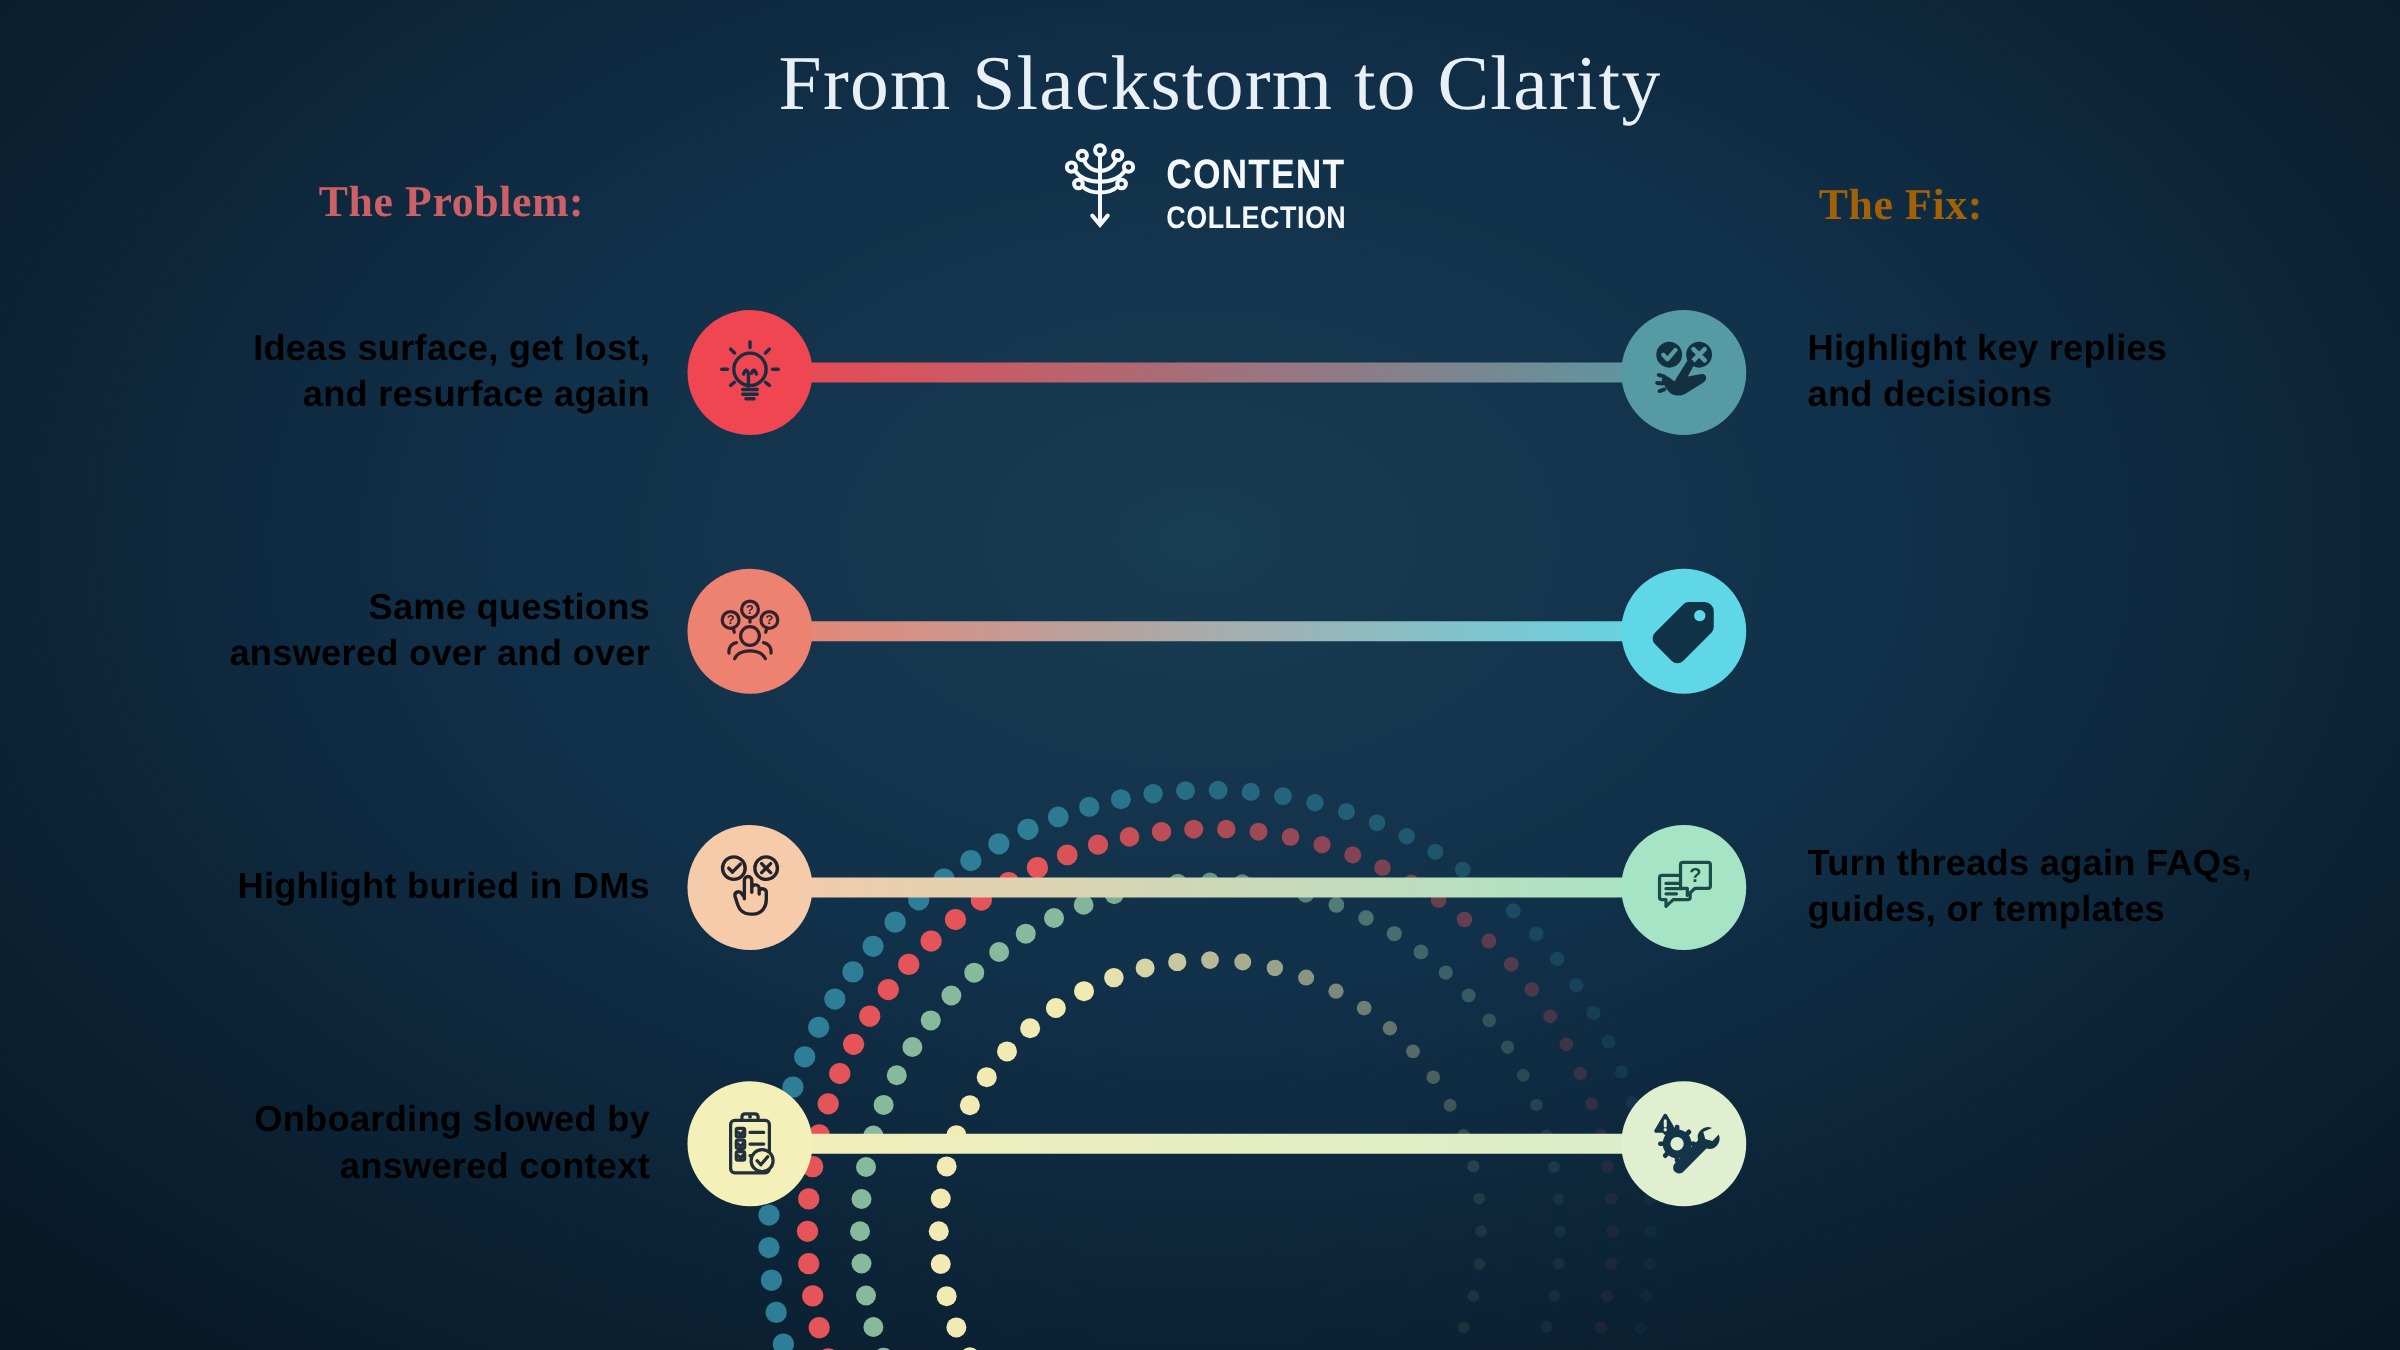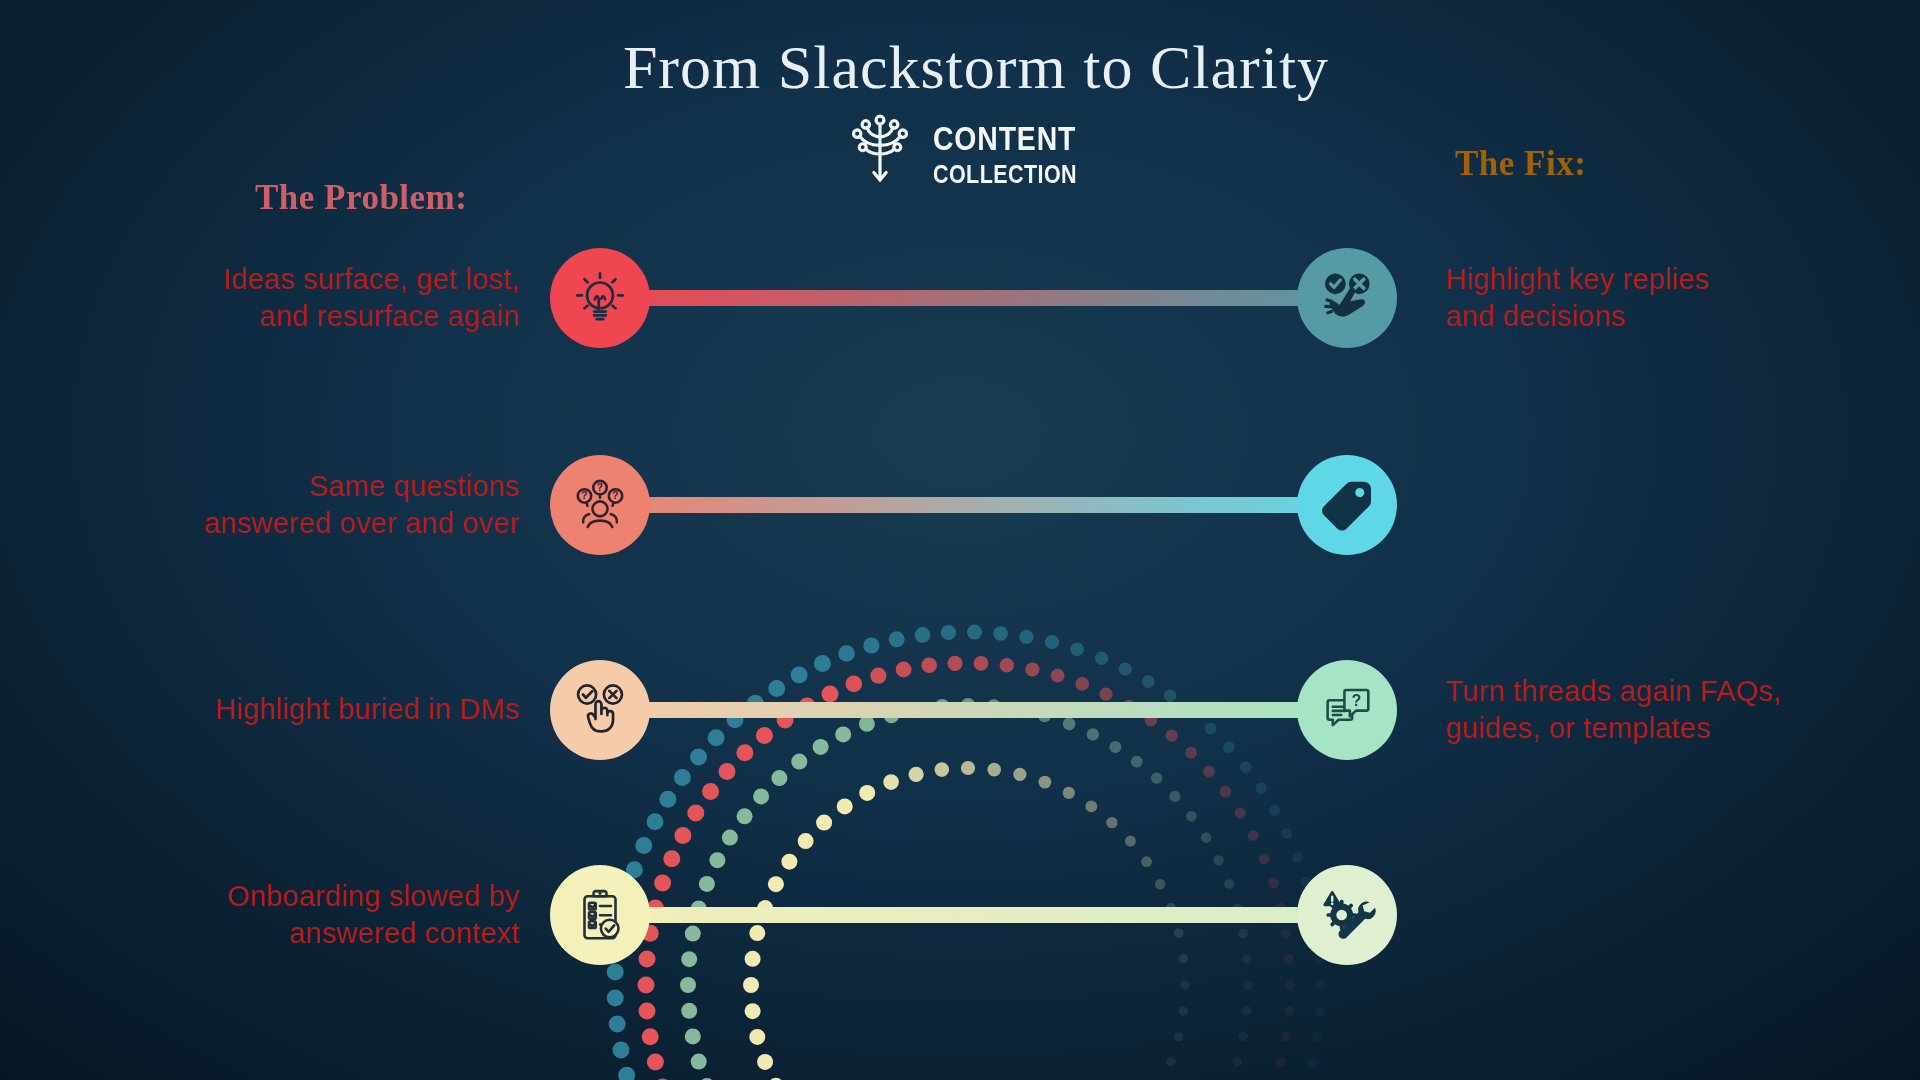--- a/index.html
+++ b/index.html
@@ -20,27 +20,27 @@
 
   .logo{position:absolute;left:843px;top:110px;display:flex;align-items:flex-start;}
   .logo-text{margin-left:16px;color:#f5f8fa;transform:scaleX(.86);transform-origin:left top;}
   .logo-line1{font-size:33px;font-weight:800;letter-spacing:1px;line-height:1.0;margin-top:12px;}
   .logo-line2{font-size:25px;font-weight:800;letter-spacing:.5px;line-height:1.0;margin-top:7px;}
 
   .col-label{
     position:absolute;font-family:"Liberation Serif",serif;
     font-size:35px;font-weight:700;letter-spacing:.5px;
   }
-  .problem-label{left:255px;top:142px;margin-top:36px;}
+  .problem-label{left:255px;top:142px;}
   .fix-label{left:1455px;top:144px;}
 
   .row{position:absolute;left:0;width:1920px;height:100px;}
   .row-text{
     position:absolute;height:100px;display:flex;align-items:center;
-    font-size:29px;font-weight:400;color:#b91c1c;line-height:1.28;
+    font-size:29px;font-weight:700;color:#000000;line-height:1.28;
     white-space:pre-line;letter-spacing:.2px;
   }
   .problem-text{left:80px;width:440px;justify-content:flex-end;text-align:right;}
   .fix-text{left:1446px;width:450px;justify-content:flex-start;text-align:left;}
 
   .link-line{
     position:absolute;left:600px;top:42px;width:747px;height:16px;border-radius:8px;
   }
   .icon-circle{
     position:absolute;top:0;width:100px;height:100px;border-radius:50%;

